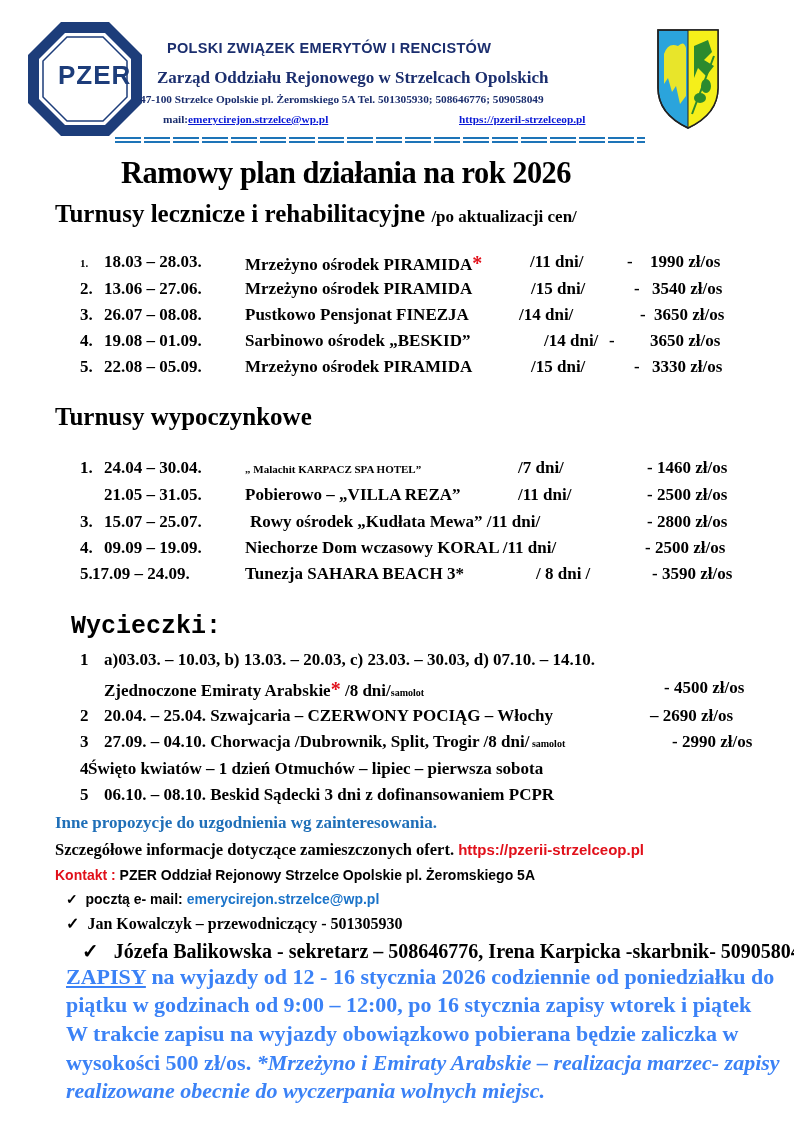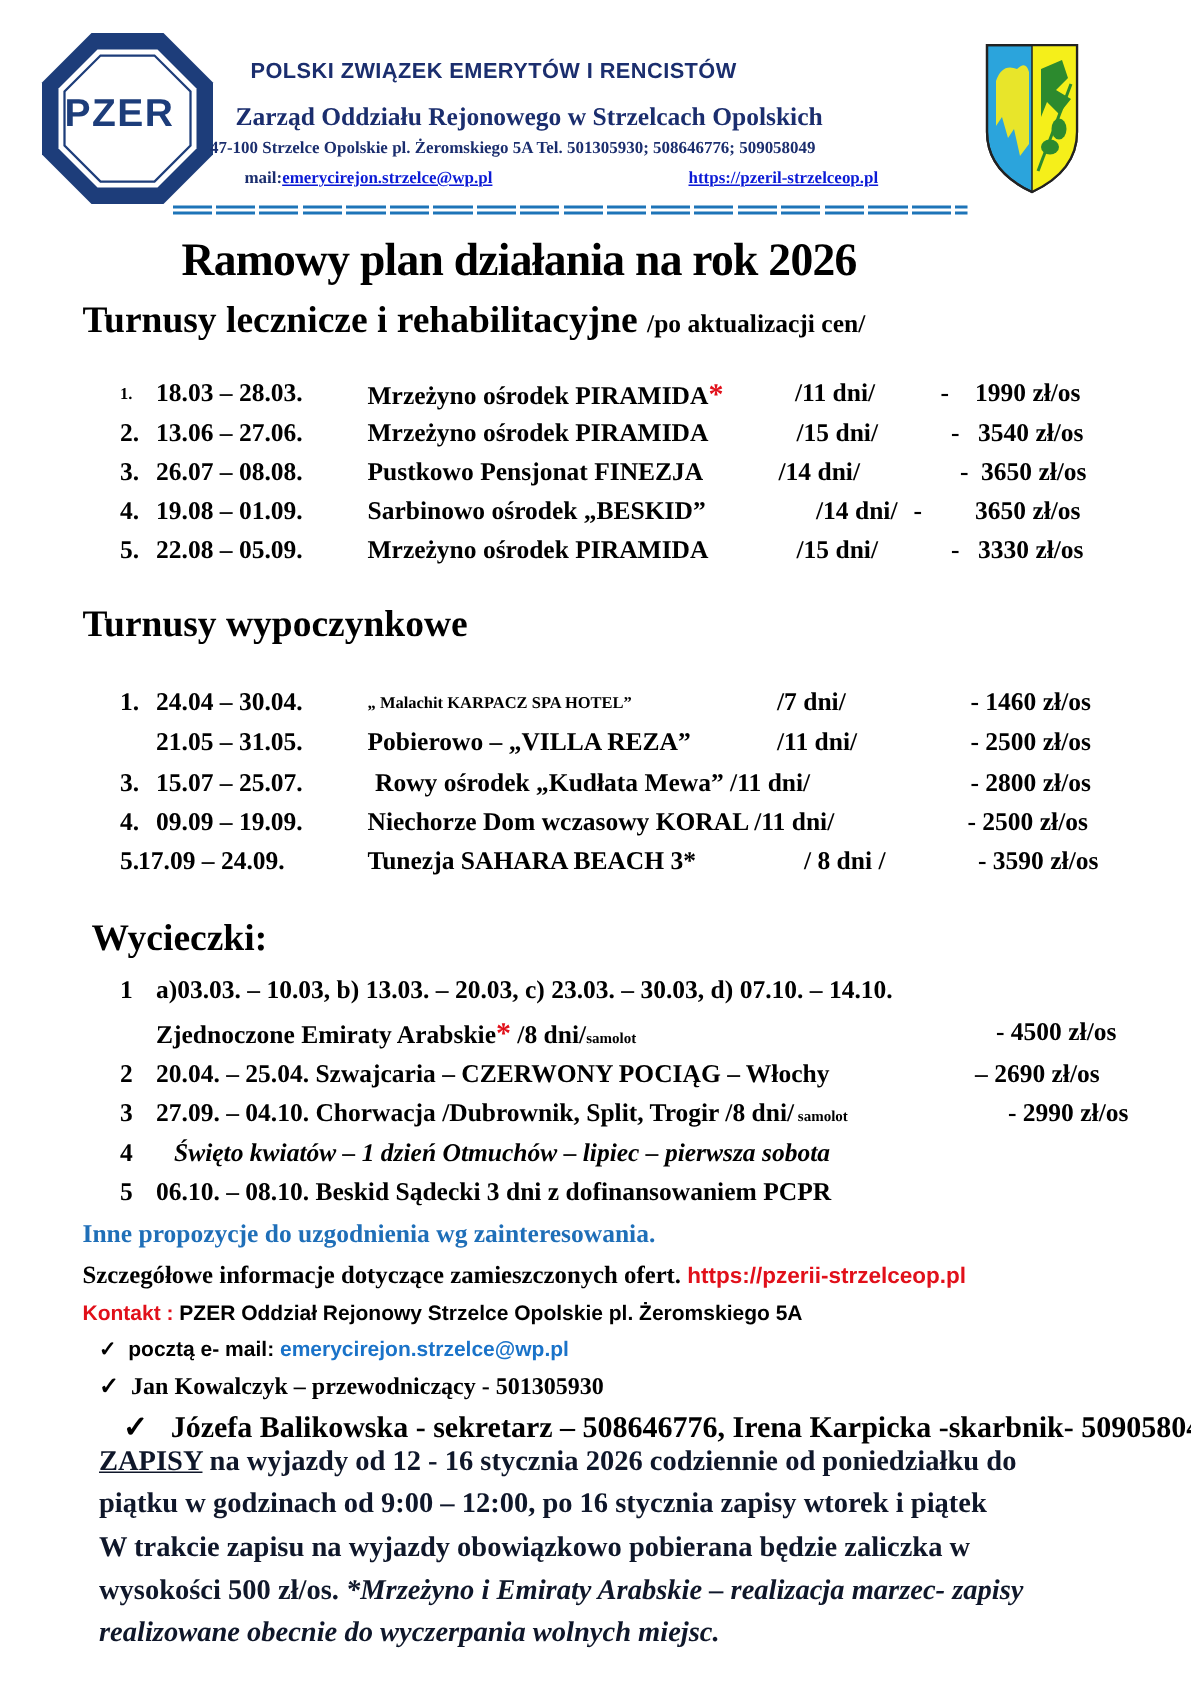--- a/index.html
+++ b/index.html
@@ -17,35 +17,35 @@
   .sec small { font-size:17px; }
   .row { position:absolute; font-weight:bold; font-size:17px; white-space:nowrap; }
   .row span { position:absolute; white-space:nowrap; }
   .num-small { font-size:11px; }
   .red { color:#e1101a; }
   .star { color:#e1101a; }
   .blue-t { color:#1f6fb8; font-weight:bold; font-size:17px; }
   .cal { font-family:"Liberation Sans", sans-serif; }
   .contact { font-family:"Liberation Sans", sans-serif; font-weight:bold; font-size:14px; }
   .blue-link { color:#1a73c9; }
-  .zap { font-weight:bold; font-size:19px; color:#0f172a; }
+  .zap { font-weight:bold; font-size:22px; color:#3b82f6; }
   .tiny { font-size:10px; }
   .logo-pzer { position:absolute; left:26px; top:20px; width:118px; height:118px; }
   .crest { position:absolute; left:656px; top:26px; width:64px; height:104px; }
 </style>
 </head>
 <body>
 
 <div class="logo-pzer">
   <svg width="118" height="118" viewBox="0 0 118 118">
     <polygon points="35,2 83,2 116,35 116,83 83,116 35,116 2,83 2,35" fill="#1d3d7a"></polygon>
     <polygon points="39,13 79,13 105,39 105,79 79,105 39,105 13,79 13,39" fill="#fff"></polygon>
     <polygon points="41,17 77,17 101,41 101,77 77,101 41,101 17,77 17,41" fill="none" stroke="#1d3d7a" stroke-width="1.5"></polygon>
   </svg>
-  <div class="abs" style="left:17px;top:40px;font-family:'Liberation Sans',sans-serif;font-weight:bold;font-size:26px;color:#1d3d7a;letter-spacing:1px;">PZER</div>
+  <div class="abs" style="left:17px;top:40px;font-family:'Liberation Sans',sans-serif;font-weight:bold;font-size:26px;color:#1d3d7a;letter-spacing:1px;padding-left:15px;">PZER</div>
 </div>
 
 <div class="abs hdr-org">POLSKI ZWIĄZEK EMERYTÓW I RENCISTÓW</div>
 <div class="abs hdr-sub">Zarząd Oddziału Rejonowego w Strzelcach Opolskich</div>
 <div class="abs hdr-addr">47-100 Strzelce Opolskie pl. Żeromskiego 5A Tel. 501305930; 508646776; 509058049</div>
 <div class="abs hdr-mail"><span>mail:</span><a>emerycirejon.strzelce@wp.pl</a></div>
 <a class="abs hdr-web">https://pzeril-strzelceop.pl</a>
 
 <div class="crest">
   <svg width="64" height="104" viewBox="0 0 64 104">
@@ -140,21 +140,21 @@
     </div>
     <div class="row" style="left: 0px; top: 564px; width: 794px; height: 24px;">
       <span style="left: 80px;">5.</span>
       <span style="left: 92px;">17.09 – 24.09.</span>
       <span style="left: 245px;">Tunezja SAHARA BEACH 3*</span>
       <span style="left: 536px;">/ 8 dni /</span>
       <span style="left: 652px; text-align: right;">- 3590 zł/os</span>
     </div>
   </div>
 
-<div class="abs sec" style="left:61px;top:612px;">Wycieczki:</div>
+<div class="abs sec" style="left:71px;top:612px;font-family:Liberation Mono, monospace;">Wycieczki:</div>
 <div id="trip-rows">
     <div class="row" style="left: 0px; top: 650px; width: 794px; height: 24px;">
       <span style="left: 80px;">1</span>
       <span style="left: 104px;"><span style="position: static;">a)03.03. – 10.03, b) 13.03. – 20.03,  c) 23.03. – 30.03,   d) 07.10. – 14.10.</span></span>
     </div>
     <div class="row" style="left: 0px; top: 678px; width: 794px; height: 24px;">
       <span style="left: 104px;"><span style="position: static;">Zjednoczone Emiraty Arabskie</span><span class="star" style="position: static; font-size: 20px;">*</span><span style="position: static;"> /8 dni/</span><span class="tiny" style="position: static;">samolot</span></span>
       <span style="left: 664px;">- 4500 zł/os</span>
     </div>
     <div class="row" style="left: 0px; top: 706px; width: 794px; height: 24px;">
@@ -162,21 +162,21 @@
       <span style="left: 104px;"><span style="position: static;">20.04. – 25.04. Szwajcaria – CZERWONY POCIĄG – Włochy</span></span>
       <span style="left: 650px;">– 2690 zł/os</span>
     </div>
     <div class="row" style="left: 0px; top: 732px; width: 794px; height: 24px;">
       <span style="left: 80px;">3</span>
       <span style="left: 104px;"><span style="position: static;">27.09. – 04.10. Chorwacja /Dubrownik, Split, Trogir /8 dni/</span><span class="tiny" style="position: static;"> samolot</span></span>
       <span style="left: 672px;">- 2990 zł/os</span>
     </div>
     <div class="row" style="left: 0px; top: 759px; width: 794px; height: 24px;">
       <span style="left: 80px;">4</span>
-      <span style="left: 116px; font-style: italic;"><span style="position: static;">Święto kwiatów – 1 dzień Otmuchów – lipiec – pierwsza sobota</span></span>
+      <span style="left: 88px;"><span style="position: static;">Święto kwiatów – 1 dzień Otmuchów – lipiec – pierwsza sobota</span></span>
     </div>
     <div class="row" style="left: 0px; top: 785px; width: 794px; height: 24px;">
       <span style="left: 80px;">5</span>
       <span style="left: 104px;"><span style="position: static;"> 06.10. – 08.10. Beskid Sądecki  3 dni z dofinansowaniem PCPR</span></span>
     </div>
   </div>
 
 <div class="abs blue-t" style="left:55px;top:813px;">Inne propozycje do uzgodnienia wg zainteresowania.</div>
 <div class="abs" style="left:55px;top:840px;font-weight:bold;font-size:16.5px;"><span>Szczegółowe informacje dotyczące zamieszczonych ofert. </span><a class="cal red" style="font-size:15px;">https://pzerii-strzelceop.pl</a></div>
 

